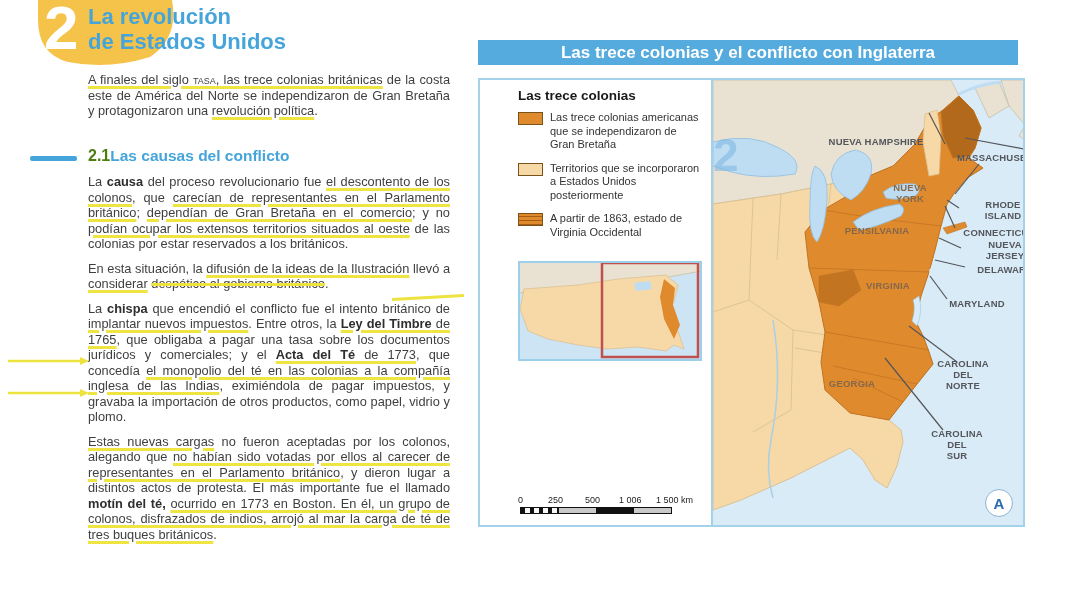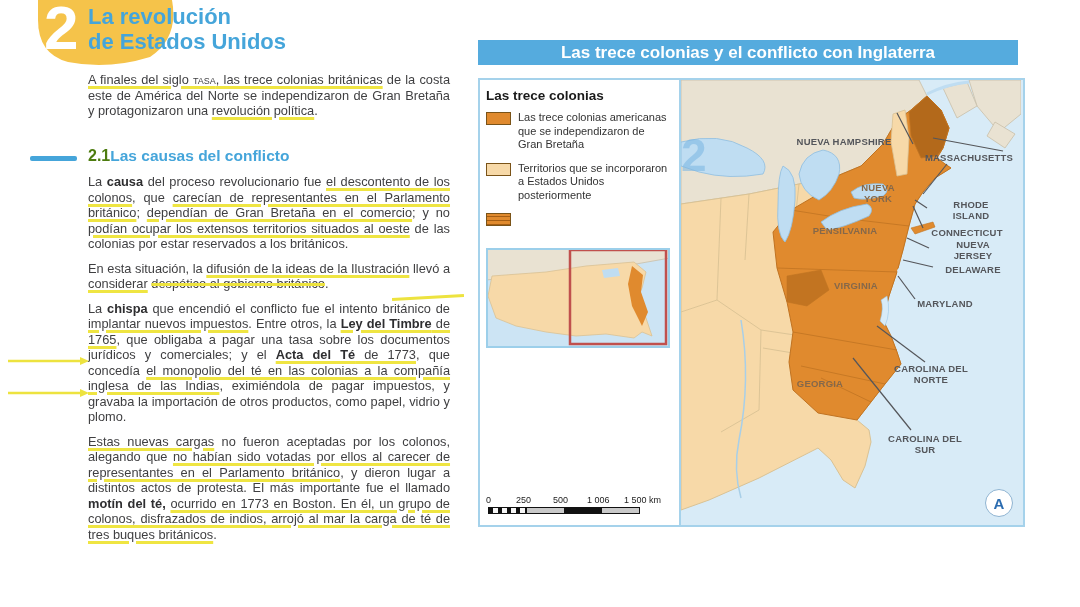--- a/index.html
+++ b/index.html
@@ -21,21 +21,21 @@
   .b{font-weight:700;color:#2E2E30;}
   .u{text-decoration:underline;text-decoration-color:#EFE542;text-decoration-thickness:2.5px;text-underline-offset:2px;}
   .strike{text-decoration:line-through;text-decoration-color:#EDE33F;text-decoration-thickness:2.5px;}
   .sc{font-variant:small-caps;}
   .marg-arrow{position:absolute;left:6px;}
   #strike-ext{position:absolute;left:392px;top:296px;width:72px;height:3px;background:#EDE33F;transform:rotate(-3deg);}
   
   #fig-titlebar{position:absolute;left:478px;top:40px;width:540px;height:25px;background:#55ABDE;
                 color:#fff;font-size:17px;font-weight:700;display:flex;align-items:center;justify-content:center;}
   #fig-panel{position:absolute;left:478px;top:78px;width:547px;height:449px;border:2px solid #A5D2EB;
-             background:#fff;display:flex;box-sizing:border-box;}
+             background:#fff;display:flex;box-sizing:border-box;padding-left:32px;}
   #legend-col{width:201px;flex:none;border-right:2px solid #A5D2EB;padding:8px 6px;box-sizing:border-box;position:relative;}
   #legend-title{font-size:13.5px;font-weight:700;color:#1A1A1A;margin-bottom:8px;}
   .leg-item{display:flex;gap:7px;margin-bottom:10px;}
   .sw{width:25px;height:13px;border:1px solid #7A5318;flex:none;margin-top:1px;box-sizing:border-box;}
   .sw-orange{background:#E08A2E;}
   .sw-tan{background:#F7D9A8;}
   .sw-x{background-color:#E08A2E;background-image:repeating-linear-gradient(0deg,#A55E14 0 1px,transparent 1px 4px),repeating-linear-gradient(90deg,#A55E14 0 1px,transparent 1px 4px);}
   .sw-h{background-color:#E08A2E;background-image:repeating-linear-gradient(0deg,#A55E14 0 1px,transparent 1px 4px);}
   .leg-label{font-size:11px;line-height:13.5px;color:#333;width:152px;}
   #inset{margin-top:12px;}
@@ -109,20 +109,21 @@
       <div class="leg-item">
         <span class="sw sw-orange"></span>
         <span class="leg-label">Las trece colonias americanas que se independizaron de Gran Bretaña</span>
       </div>
       <div class="leg-item">
         <span class="sw sw-tan"></span>
         <span class="leg-label">Territorios que se incorporaron a Estados Unidos posteriormente</span>
       </div>
       <div class="leg-item">
         <span class="sw sw-h"></span>
+        <span class="leg-label">A partir de 1863, estado de Virginia Occidental</span>
       </div>
 
       
       <svg id="inset" width="184" height="100">
         <rect width="184" height="100" fill="#CCE4F4"></rect>
         <path d="M0,0 H184 V10 L150,16 L60,26 L0,32 Z" fill="#E9E2D2" stroke="#C9BFA8" stroke-width="0.8"></path>
         <path d="M6,28 L60,24 L100,18 L148,14 L160,24 L156,40 L150,52 L160,70 L166,88 L156,84 L148,90 L120,86 L90,88 L60,84 L30,78 L10,70 L2,48 Z" fill="#F7D9A8" stroke="#D9C294" stroke-width="0.8"></path>
         <path d="M116,22 L132,20 L134,28 L118,30 Z" fill="#BFDDF2"></path>
         <path d="M146,18 L157,27 L155,44 L162,64 L156,78 L146,58 L142,36 Z" fill="#E08A2E"></path>
         <rect x="84" y="2" width="96" height="94" fill="none" stroke="#C0504D" stroke-width="2.5"></rect>

